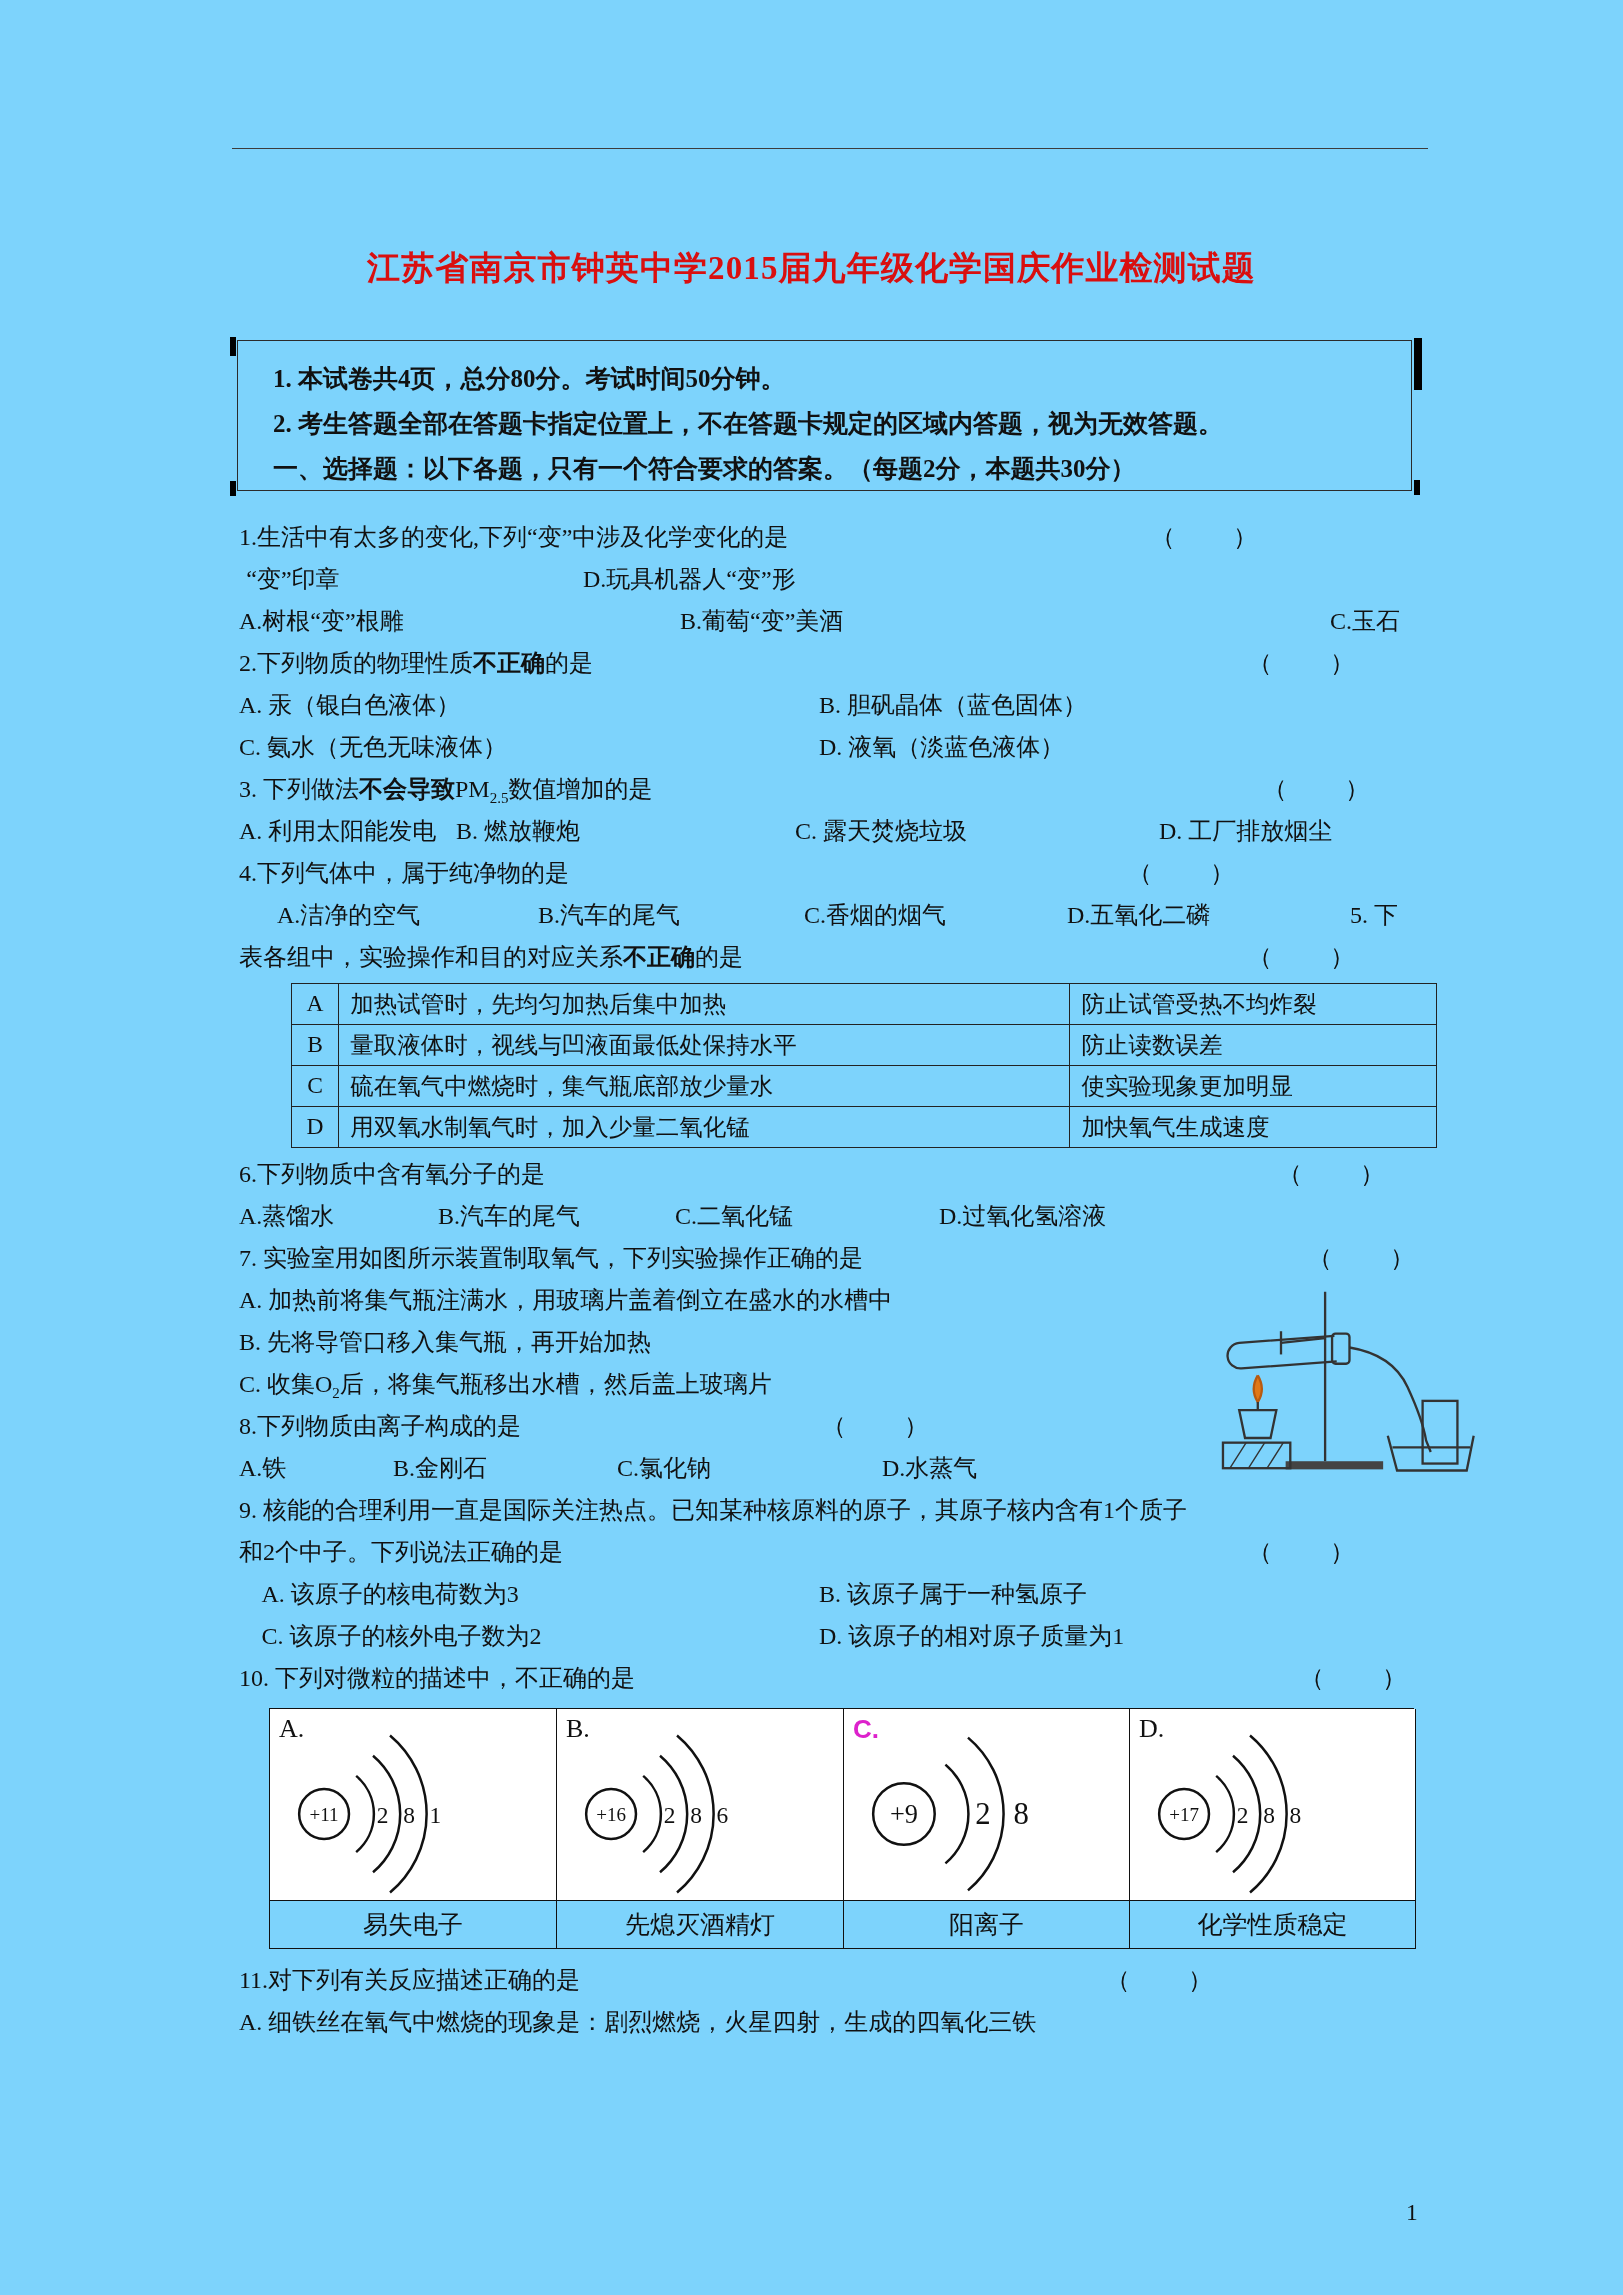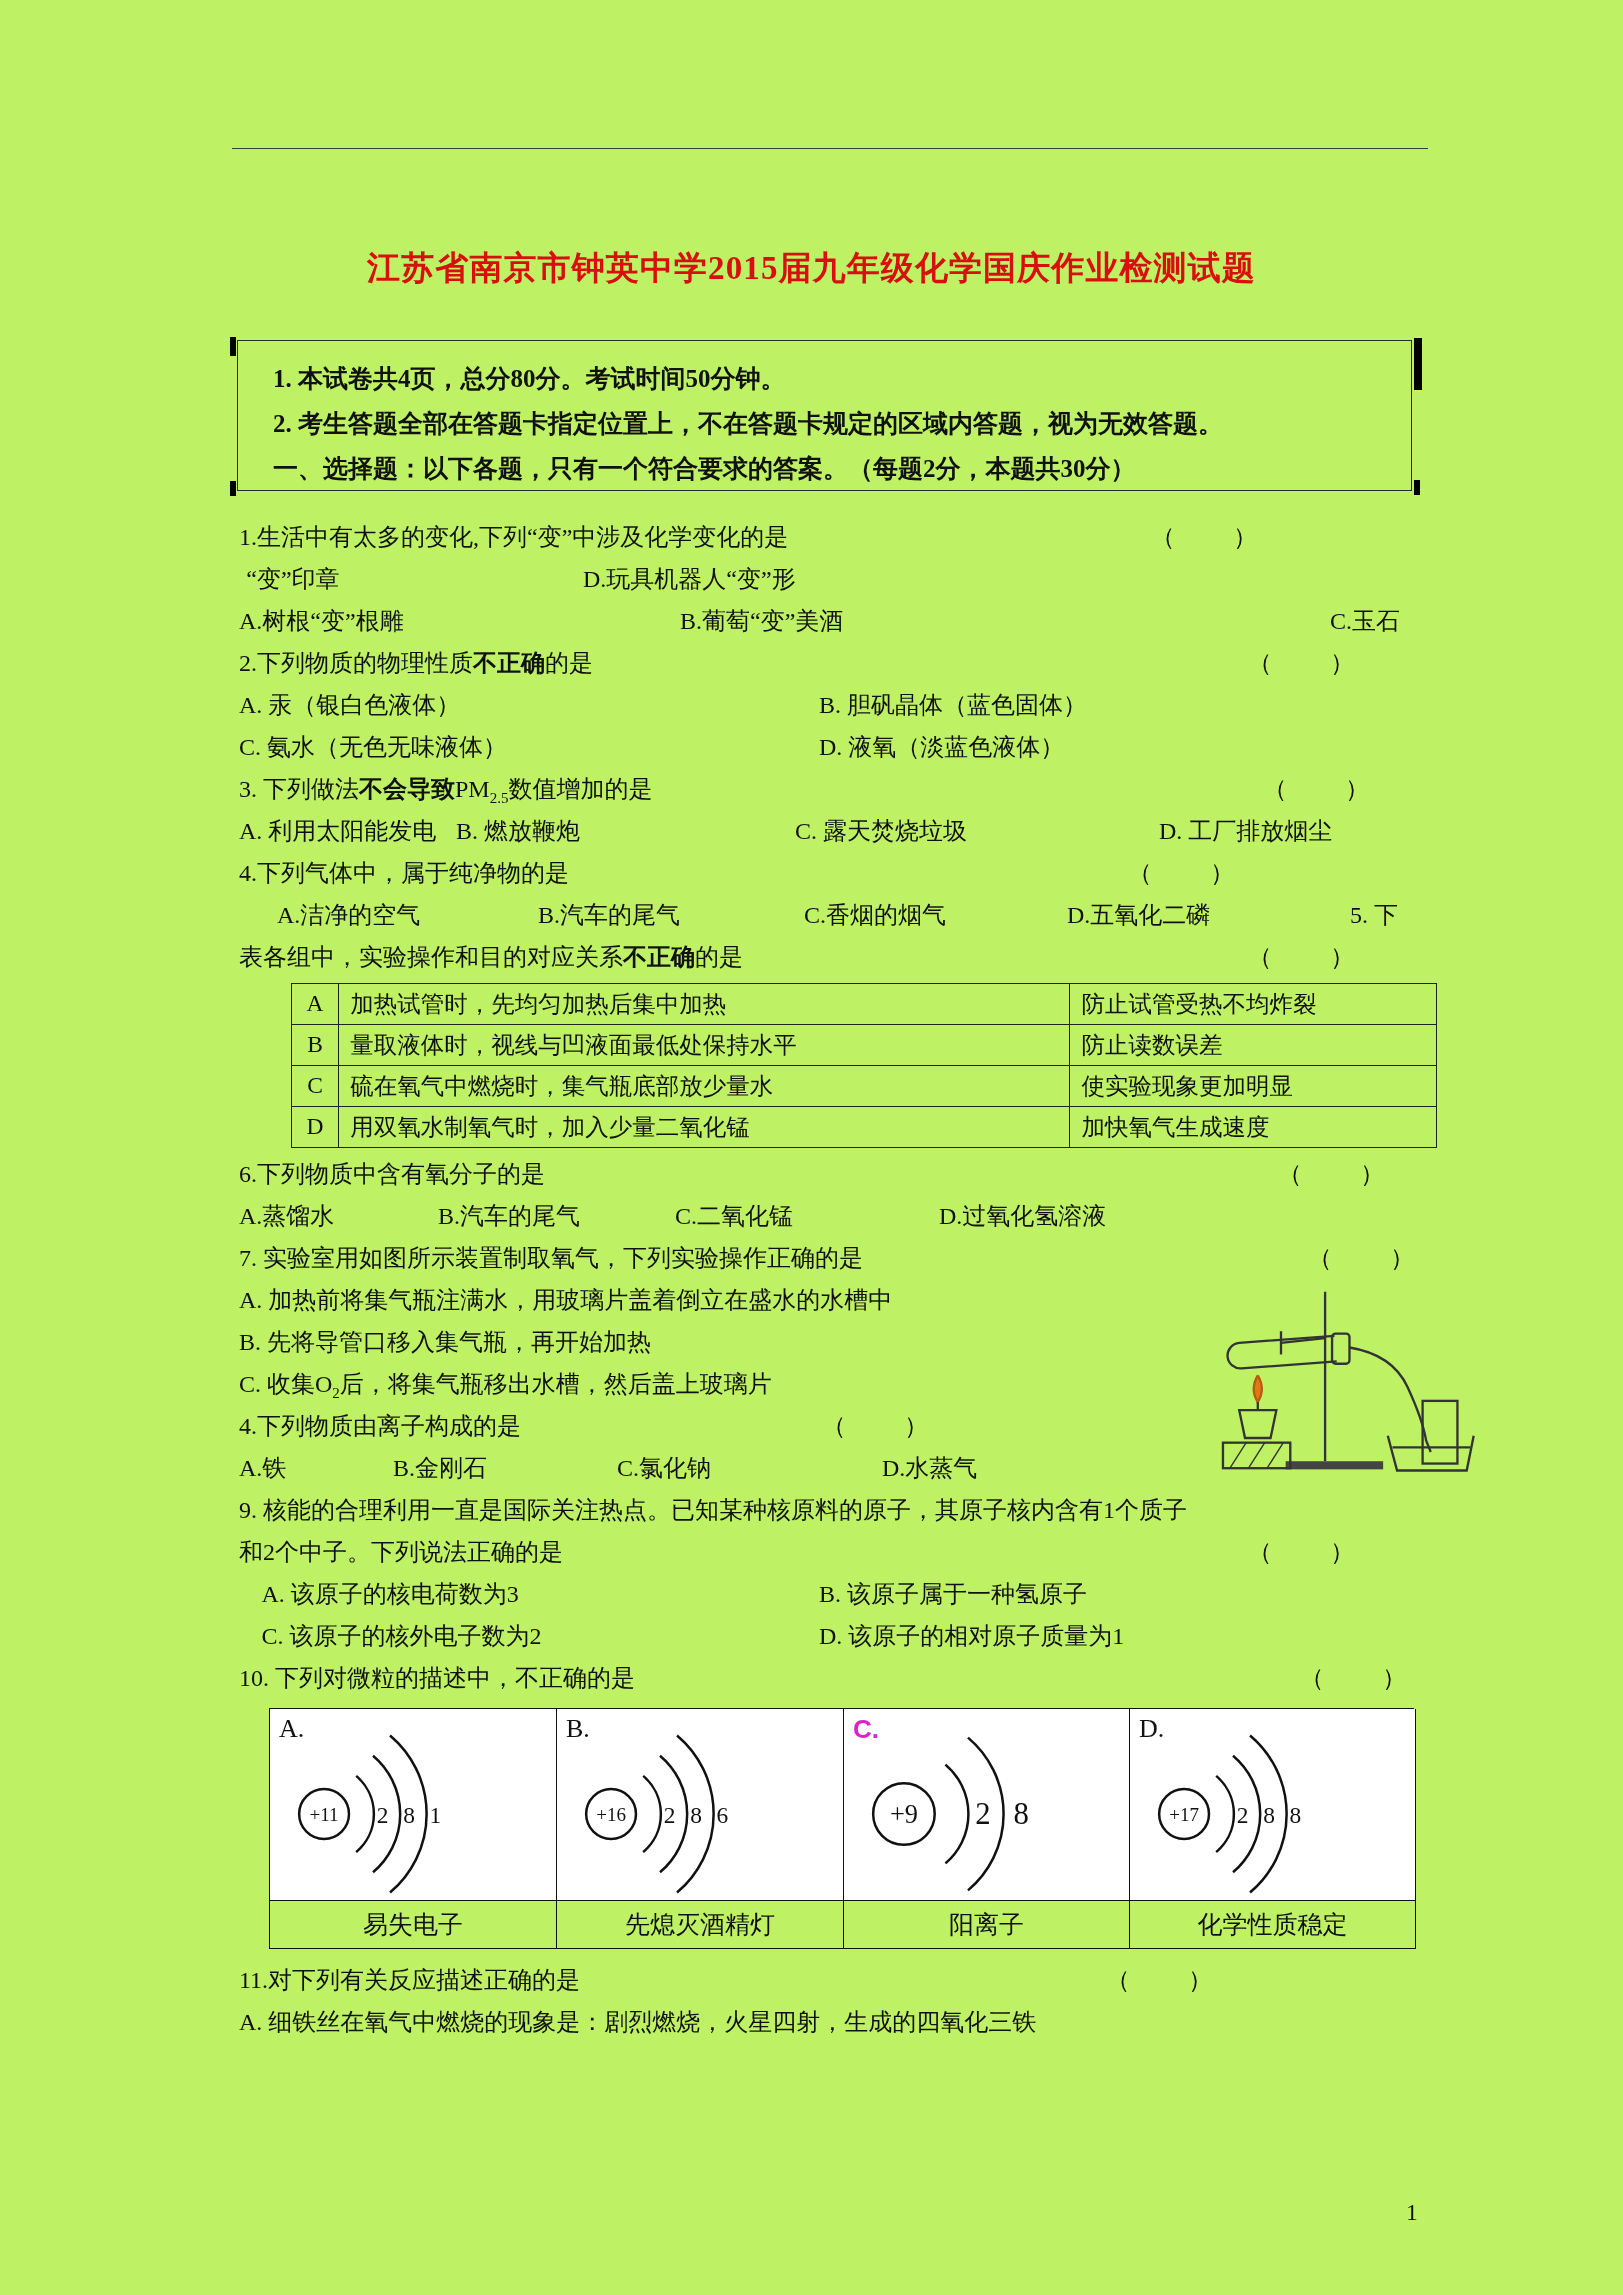--- a/index.html
+++ b/index.html
@@ -1,17 +1,17 @@
 <!DOCTYPE html>
 <html style="font-size:9px"><head>
 <meta charset="utf-8">
 <style>
   html,body { margin:0; padding:0; background:#ffffff; }
   .page {
-    position:relative; width:1623px; height:2295px; background:#bef264;
+    position:relative; width:1623px; height:2295px; background:#7dd3fc;
     font-family:"Liberation Serif", serif; color:#111;
     overflow:hidden;
   }
   .top-rule { position:absolute; left:232px; top:148px; width:1196px; border-top:1.7px solid #3c3c3c; }
   .title {
     position:absolute; left:0; top:246px; width:100%; margin:0;
     text-align:center; font-size:33px; font-weight:bold; color:#d90f0f; letter-spacing:1.1px;
   }
   .notice-box {
     position:absolute; left:237px; top:340px; width:1175px; height:151px;
@@ -210,21 +210,21 @@
           <g>
             <path d="M 204 146 L 212 176 L 272 176 L 278 146"></path>
             <line x1="208" y1="156" x2="275" y2="156"></line>
             <rect x="234" y="116" width="30" height="54"></rect>
           </g>
         </g>
       </svg>
     </div>
 
     <div class="ln">
-      <span>4.下列物质由离子构成的是</span>
+      <span>8.下列物质由离子构成的是</span>
       <span class="bracket" style="left:583px">（　　）</span>
     </div>
     <div class="ln">
       <span>A.铁</span>
       <span class="abs" style="left:154px">B.金刚石</span>
       <span class="abs" style="left:378px">C.氯化钠</span>
       <span class="abs" style="left:643px">D.水蒸气</span>
     </div>
 
     <div class="ln">

